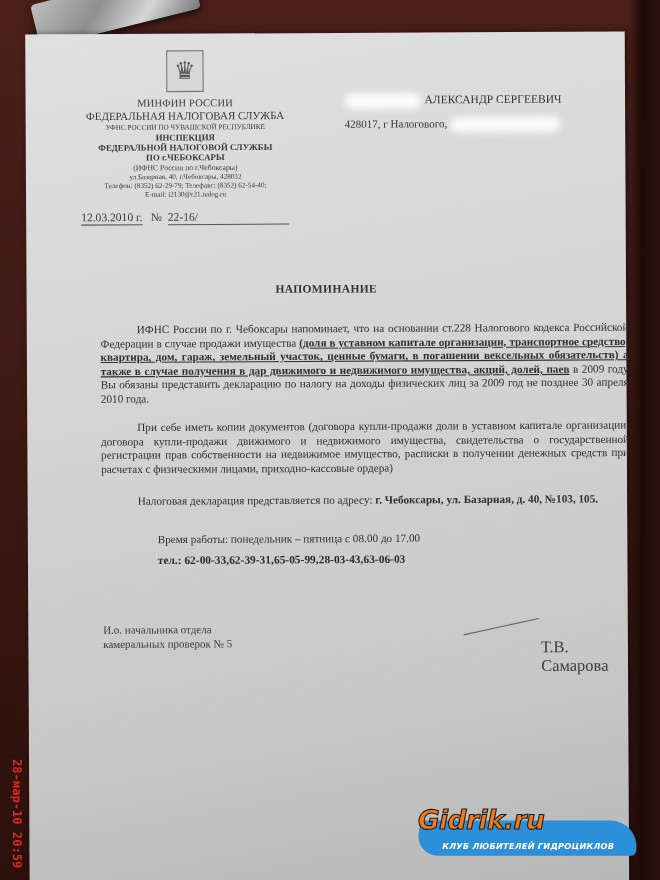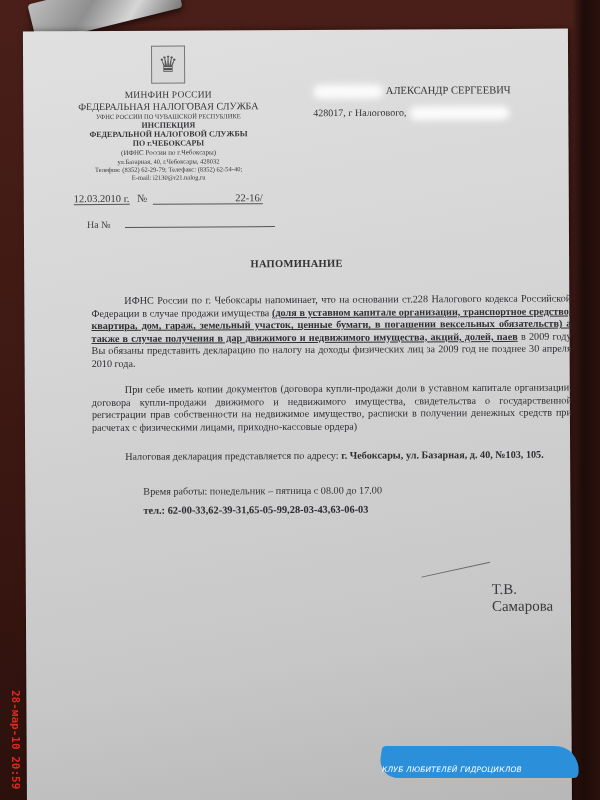--- a/index.html
+++ b/index.html
@@ -16,21 +16,21 @@
     background: linear-gradient(90deg, rgba(20,8,6,0.0), #1d0c09 40%, #2a110d); }
   .hdr { position:absolute; left:40px; top:15px; width:210px; text-align:center; color:#38383c; }
   .emblem { width:32px; height:36px; margin:0 auto 6px; border:1px solid #777; display:flex;
     align-items:center; justify-content:center; font-size:22px; color:#555; background:#d8d8d8; }
   .hdr .l1 { font-size:9.5px; line-height:11px; letter-spacing:0.2px; }
   .hdr .l2 { font-size:10px; line-height:11px; }
   .hdr .l3 { font-size:6.5px; line-height:9px; }
   .hdr .l4 { font-size:8px; line-height:9px; font-weight:bold; }
   .hdr .l5 { font-size:7px; line-height:10px; }
   .hdr .l6 { font-size:6.5px; line-height:8px; }
-  .dateline { position:absolute; left:50px; top:162px; font-size:10.5px; color:#3a3a40;text-align:right; }
+  .dateline { position:absolute; left:50px; top:162px; font-size:10.5px; color:#3a3a40; }
   .dateline .u { display:inline-block; border-bottom:1px solid #555; }
   .na { position:absolute; left:63px; top:188px; font-size:10px; color:#444; }
   .na .line { display:inline-block; width:150px; border-bottom:1px solid #555; margin-left:14px; }
   .recip { position:absolute; left:290px; top:55px; font-size:10.5px; color:#333; }
   .blur { display:inline-block; background:#fbfbfb; border-radius:10px; filter: blur(3px); vertical-align:middle; }
   .title { position:absolute; left:0; width:545px; top:228px; text-align:center; font-weight:bold; font-size:10.5px; color:#333; letter-spacing:0.3px; }
   .body { position:absolute; left:67px; width:480px; font-size:10.2px; line-height:12.6px; color:#2e2e33; text-align:justify; }
   .p1 { top:264px; text-indent:33px; }
   .p2 { top:353px; text-indent:33px; }
   .p3 { top:420px; text-indent:33px; }
@@ -41,21 +41,21 @@
   .sig-left { position:absolute; left:68px; top:536px; font-size:10px; line-height:13px; color:#3a3a3f; }
   .sig-mark { position:absolute; left:395px; top:540px; width:70px; height:1px; background:#666; transform:rotate(-12deg); }
   .sig-name { position:absolute; left:466px; top:552px; font-size:15px; color:#3a3a3f; }
   .stamp { position:absolute; left:3px; top:690px; transform: rotate(90deg); transform-origin: left top;
     color:#e0281e; font-family:"DejaVu Sans Mono", monospace; font-size:11px; font-weight:bold; white-space:nowrap; left:22px; }
   .logo { position:absolute; left:372px; top:728px; width:210px; height:60px; }
   .logo .wave { position:absolute; left:8px; top:18px; width:200px; height:32px; background:#2b8fd9;
     border-radius: 6px 40px 6px 30px; transform: skewX(-8deg); }
   .logo .txt { position:absolute; left:8px; top:4px; font-family:"DejaVu Sans", sans-serif; font-weight:bold; font-style:italic;
     font-size:24px; color:#f07a1c; -webkit-text-stroke:1px #1b1b1b; letter-spacing:-0.5px; }
-  .logo .sub { position:absolute; left:10px; top:37px; font-family:"DejaVu Sans", sans-serif; font-weight:normal; font-style:italic;
+  .logo .sub { position:absolute; left:30px; top:37px; font-family:"DejaVu Sans", sans-serif; font-weight:bold; font-style:italic;
     font-size:7.5px; color:#fff; letter-spacing:0.2px; }
 </style>
 </head>
 <body>
 
 <div class="blister"></div>
 
 <div class="paper">
   <div class="hdr">
     <div class="emblem">♛</div>
@@ -69,23 +69,20 @@
     <div class="l6">ул.Базарная, 40, г.Чебоксары, 428032</div>
     <div class="l6">Телефон: (8352) 62-29-79; Телефакс: (8352) 62-54-40;</div>
     <div class="l6">E-mail: i2130@r21.nalog.ru</div>
   </div>
 
   <div class="dateline">
     <span class="u">12.03.2010 г.</span>
     &nbsp;&nbsp;<span>№</span>&nbsp;
     <span class="u" style="width:110px">22-16/</span>
   </div>
-  <div class="na">
-    <span>На №</span><span class="line"></span>
-  </div>
 
   <div class="recip">
     <div><span class="blur" style="width:70px;height:14px"></span>
       <span>АЛЕКСАНДР СЕРГЕЕВИЧ</span></div>
     <div style="margin-top:8px;margin-left:0px;font-size:10px">
       <span>428017, г Налогового,</span>
       <span class="blur" style="width:100px;height:14px"></span></div>
   </div>
 
   <div class="title">НАПОМИНАНИЕ</div>
@@ -96,24 +93,29 @@
 
   <div class="body p2">При себе иметь копии документов (договора купли-продажи доли в уставном капитале организации, договора купли-продажи движимого и недвижимого имущества, свидетельства о государственной регистрации прав собственности на недвижимое имущество, расписки в получении денежных средств при расчетах с физическими лицами, приходно-кассовые ордера)</div>
 
   <div class="body p3">
     <span>Налоговая декларация представляется по адресу: </span><span class="b">г. Чебоксары, ул. Базарная, д. 40, №103, 105.</span>
   </div>
 
   <div class="hours">Время работы: понедельник – пятница с 08.00 до 17.00</div>
   <div class="tel">тел.: 62-00-33,62-39-31,65-05-99,28-03-43,63-06-03</div>
 
+  <div class="sig-left">
+    <div>И.о. начальника отдела</div>
+    <div>камеральных проверок № 5</div>
+  </div>
   <div class="sig-mark"></div>
   <div class="sig-name">Т.В. Самарова</div>
 </div>
 
 <div class="shadow-right"></div>
 
 <div class="stamp">28-мар-10 20:59</div>
 
 <div class="logo">
   <div class="wave"></div>
+  <div class="txt">Gidrik.ru</div>
   <div class="sub">КЛУБ ЛЮБИТЕЛЕЙ ГИДРОЦИКЛОВ</div>
 </div>
 
 </body></html>

